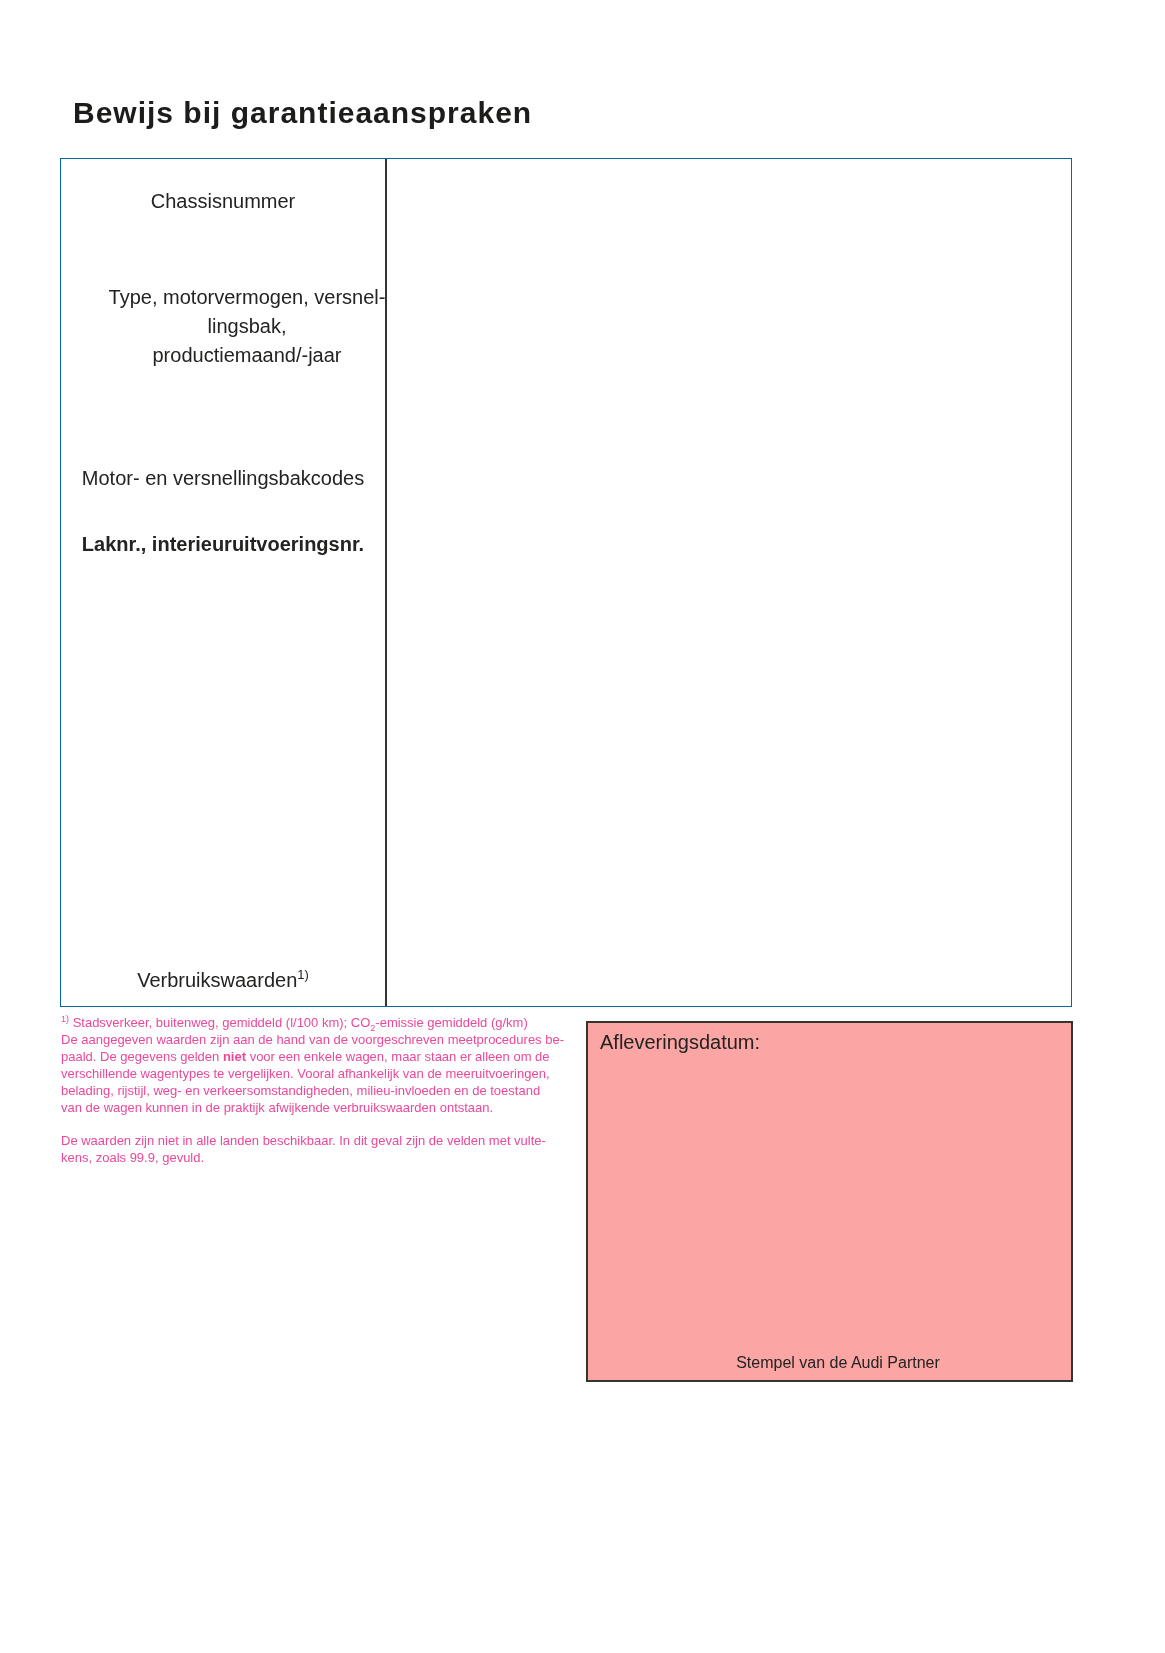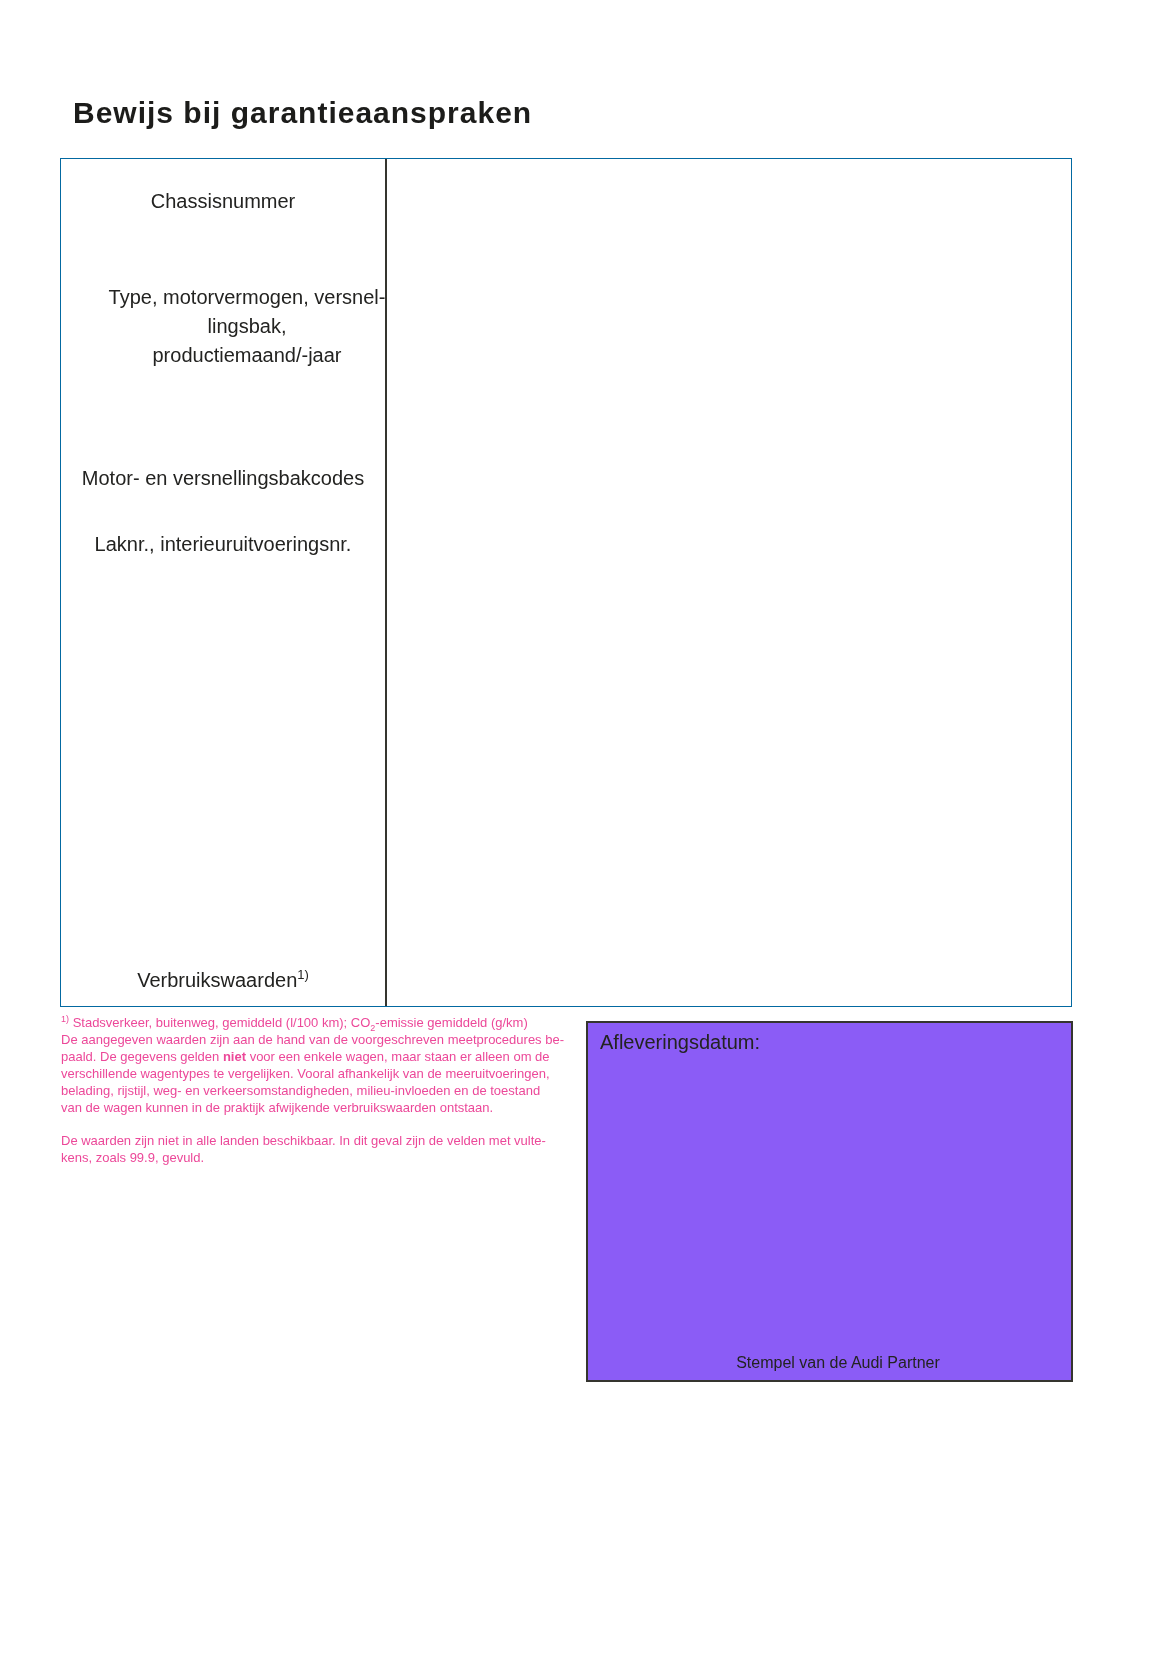--- a/index.html
+++ b/index.html
@@ -53,21 +53,21 @@
     width: 324px;
     text-align: center;
     font-size: 20px;
     line-height: 29px;
     color: #232321;
     white-space: pre-line;
   }
   .lbl-chassis       { top: 28px; }
   .lbl-type          { top: 124px; padding-left: 24px; }
   .lbl-codes         { top: 305px; }
-  .lbl-paint         { top: 371px; }
+  .lbl-paint         { top: 371px; font-weight: bold; }
   .lbl-extra         { top: 406px; }
   .lbl-consumption   { top: 801px; margin-top: 6px; }
   .tbl-label sup {
     font-size: 13px;
     line-height: 0;
     vertical-align: super;
   }
   .footnote {
     position: absolute;
     left: 61px;
@@ -86,21 +86,21 @@
   .footnote sub { font-size: 9px; line-height: 0; vertical-align: sub; }
   .footnote strong { font-weight: 700; }
   .stamp-box {
     position: absolute;
     left: 586px;
     top: 1021px;
     width: 487px;
     height: 361px;
     border: 2px solid #35352f;
     box-sizing: border-box;
-    background: #8b5cf6;
+    background: #fca5a5;
   }
   .delivery-date-label {
     position: absolute;
     left: 12px;
     top: 8px;
     font-size: 20px;
     color: #232321;
   }
   .stamp-label {
     position: absolute;

